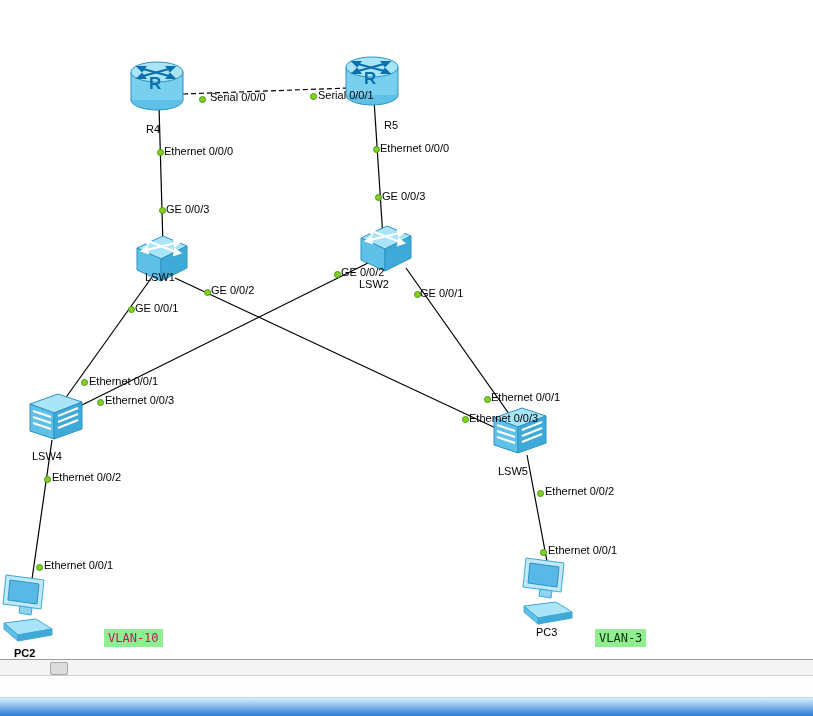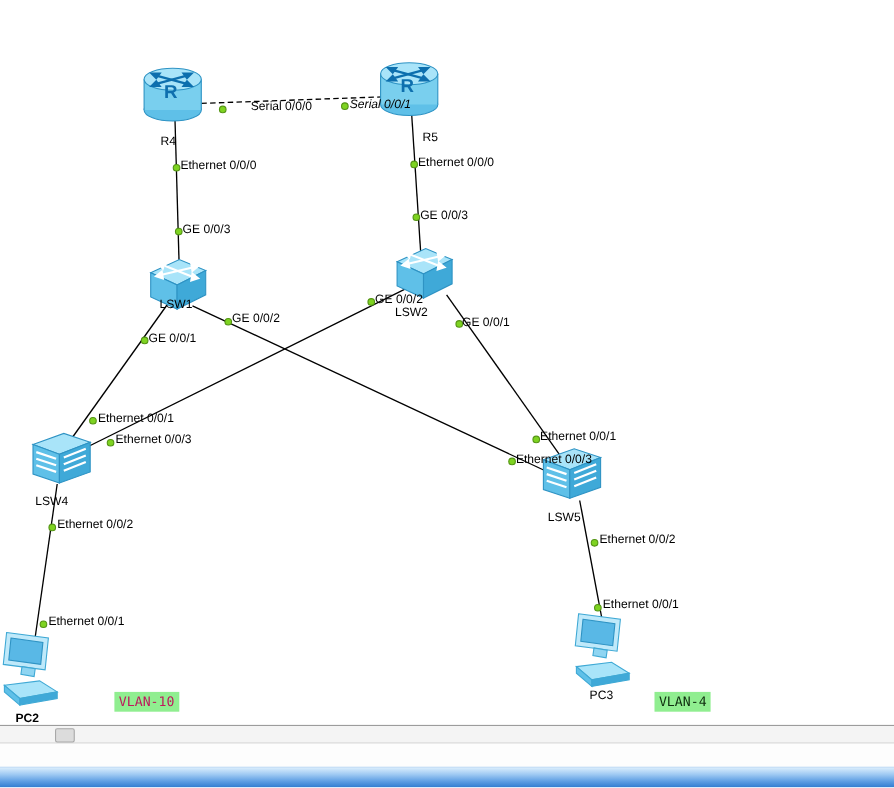--- a/index.html
+++ b/index.html
@@ -165,23 +165,23 @@
     <div class="device" style="left: 520px; top: 556px;"><svg width="56" height="74" viewBox="0 0 56 74">
         <polygon points="6,2 44,7 41,36 3,31" fill="#bfe9fa" stroke="#3fa9d5"></polygon>
         <polygon points="10,7 39,11 37,31 8,27" fill="#59b8e6" stroke="#2e93c4"></polygon>
         <polygon points="20,33 32,35 31,42 19,40" fill="#8fd5f2" stroke="#3fa9d5"></polygon>
         <polygon points="4,50 36,46 52,56 18,62" fill="#a9e4f9" stroke="#3fa9d5"></polygon>
         <polygon points="4,50 18,62 18,68 4,56" fill="#5fc0e8" stroke="#3fa9d5"></polygon>
         <polygon points="18,62 52,56 52,62 18,68" fill="#3fa9d8" stroke="#3fa9d5"></polygon>
       </svg></div>
     <div class="label" style="left: 536px; top: 626px;">PC3</div>
     <div class="dot" style="left: 199px; top: 96px; background: rgb(126, 211, 33);"></div>
-    <div class="label" style="left: 228px; top: 91px;">Serial 0/0/0</div>
+    <div class="label" style="left: 210px; top: 91px;">Serial 0/0/0</div>
     <div class="dot" style="left: 310px; top: 93px; background: rgb(126, 211, 33);"></div>
-    <div class="label" style="left: 318px; top: 89px; font-style: italic;">Serial 0/0/1</div>
+    <div class="label" style="left: 318px; top: 89px;">Serial 0/0/1</div>
     <div class="dot" style="left: 157px; top: 149px; background: rgb(126, 211, 33);"></div>
     <div class="label" style="left: 164px; top: 145px;">Ethernet 0/0/0</div>
     <div class="dot" style="left: 159px; top: 207px; background: rgb(126, 211, 33);"></div>
     <div class="label" style="left: 166px; top: 203px;">GE 0/0/3</div>
     <div class="dot" style="left: 373px; top: 146px; background: rgb(126, 211, 33);"></div>
     <div class="label" style="left: 380px; top: 142px;">Ethernet 0/0/0</div>
     <div class="dot" style="left: 375px; top: 194px; background: rgb(126, 211, 33);"></div>
     <div class="label" style="left: 382px; top: 190px;">GE 0/0/3</div>
     <div class="dot" style="left: 204px; top: 289px; background: rgb(126, 211, 33);"></div>
     <div class="label" style="left: 211px; top: 284px;">GE 0/0/2</div>
@@ -201,14 +201,14 @@
     <div class="label" style="left: 469px; top: 412px;">Ethernet 0/0/3</div>
     <div class="dot" style="left: 44px; top: 476px; background: rgb(126, 211, 33);"></div>
     <div class="label" style="left: 52px; top: 471px;">Ethernet 0/0/2</div>
     <div class="dot" style="left: 36px; top: 564px; background: rgb(126, 211, 33);"></div>
     <div class="label" style="left: 44px; top: 559px;">Ethernet 0/0/1</div>
     <div class="dot" style="left: 537px; top: 490px; background: rgb(126, 211, 33);"></div>
     <div class="label" style="left: 545px; top: 485px;">Ethernet 0/0/2</div>
     <div class="dot" style="left: 540px; top: 549px; background: rgb(126, 211, 33);"></div>
     <div class="label" style="left: 548px; top: 544px;">Ethernet 0/0/1</div>
     <div class="badge" style="left: 104px; top: 629px; background: rgb(144, 238, 144); color: #be185d;">VLAN-10</div>
-    <div class="badge" style="left: 595px; top: 629px; background: rgb(144, 238, 144); color: rgb(15, 46, 15);">VLAN-4</div>
+    <div class="badge" style="left: 595px; top: 629px; background: rgb(144, 238, 144); color: rgb(15, 46, 15);">VLAN-3</div>
   </div>
 
 </body></html>

